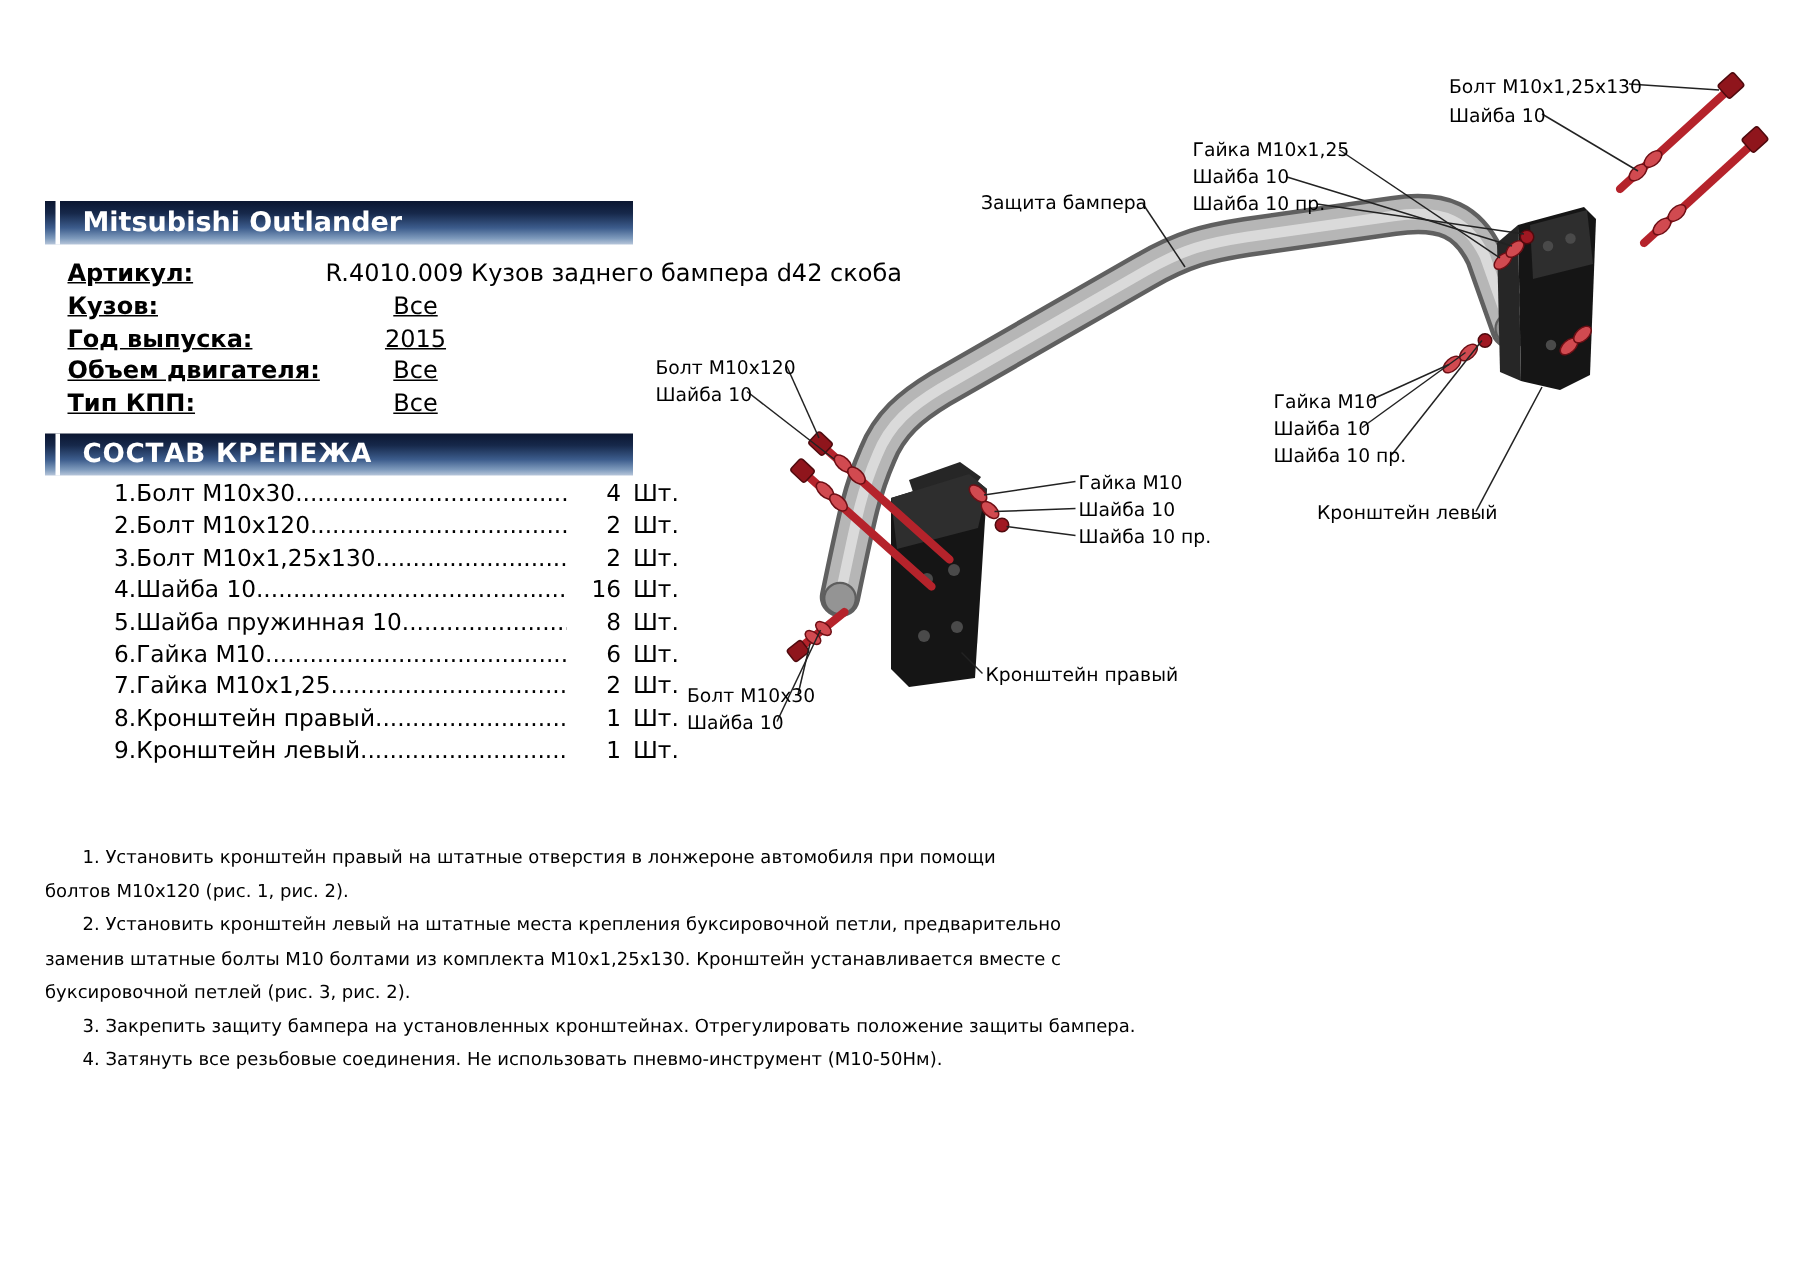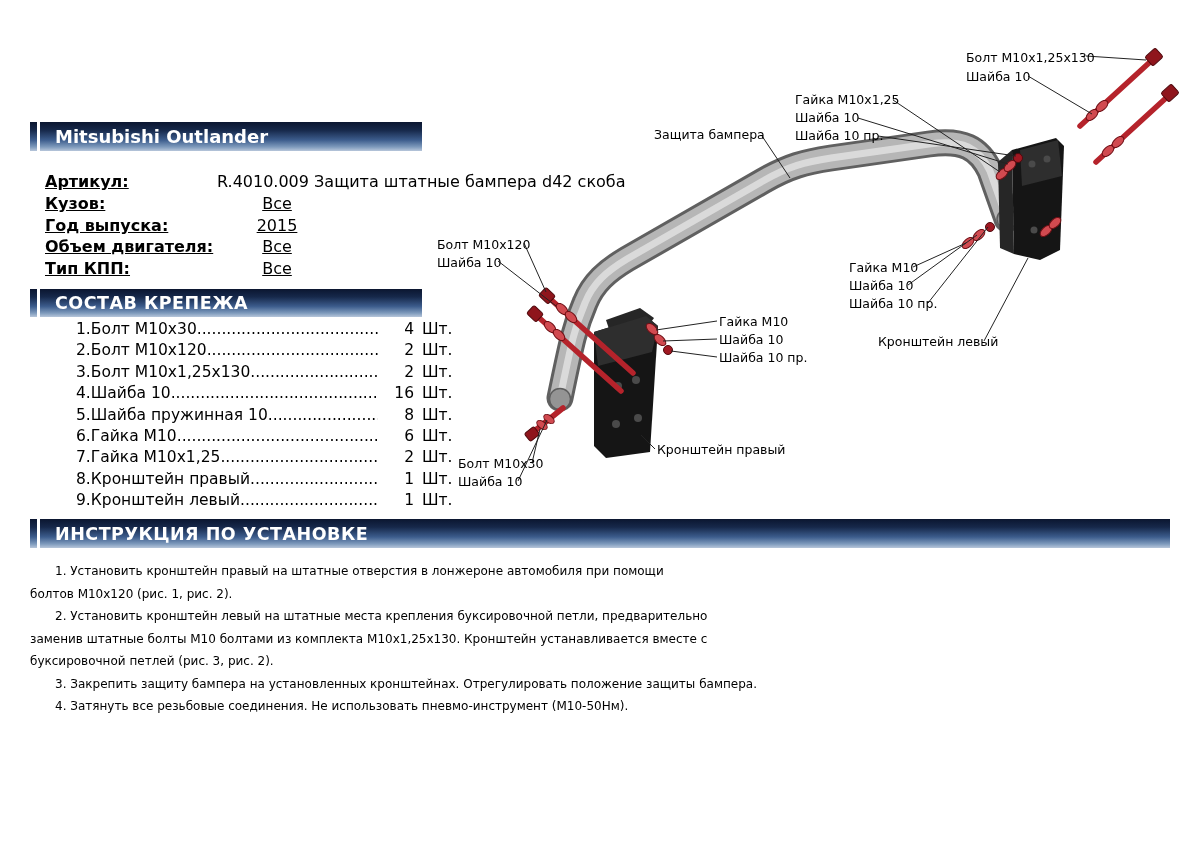--- a/index.html
+++ b/index.html
@@ -8,21 +8,21 @@
   .page { position:relative; width:1200px; height:848px; background:#fff; overflow:hidden; }
 
   .diagram { position:absolute; left:0; top:0; }
 
   
   .bar { position:absolute; color:#fff; font-weight:bold;
          background:linear-gradient(180deg,#0b1630 0%,#16284a 28%,#3c5c8c 62%,#7e9abc 86%,#b7c6da 100%);
          display:flex; align-items:center; }
   .bar .notch { position:absolute; left:7px; top:0; bottom:0; width:3px; background:#fff; }
   .bar .bar-text { padding-left:25px; white-space:nowrap; }
-  #title-bar { left:30px; top:122px; width:392px; height:29px; font-size:18px; }
+  #title-bar { left:30px; top:134px; width:392px; height:29px; font-size:18px; }
   #hw-bar    { left:30px; top:289px; width:392px; height:28px; font-size:17.5px; letter-spacing:.5px; }
   #inst-bar  { left:30px; top:519px; width:1140px; height:29px; font-size:17.5px; letter-spacing:.5px; }
 
   
   .info { position:absolute; left:45px; top:171px; width:660px; font-size:16px; }
   .info-row { display:flex; line-height:21.8px; height:21.8px; }
   .info-label { font-weight:bold; width:172px; white-space:nowrap;text-decoration:underline; }
   .info-value { white-space:nowrap; }
   .info-value.centered { width:120px; text-align:center;text-decoration:underline; }
 
@@ -182,21 +182,21 @@
   </svg>
 
   <div class="bar" id="title-bar">
     <div class="notch"></div>
     <span class="bar-text">Mitsubishi Outlander</span>
   </div>
 
   <div class="info">
     <div class="info-row">
       <div class="info-label">Артикул:</div>
-      <div class="info-value">R.4010.009 Защита штатные бампера d42 скоба</div>
+      <div class="info-value">R.4010.009 Кузов заднего бампера d42 скоба</div>
     </div>
     <div class="info-row">
       <div class="info-label">Кузов:</div>
       <div class="info-value centered">Все</div>
     </div>
     <div class="info-row">
       <div class="info-label">Год выпуска:</div>
       <div class="info-value centered">2015</div>
     </div>
     <div class="info-row">
@@ -264,24 +264,20 @@
       <span class="hw-unit">Шт.</span>
     </div>
     <div class="hw-row">
       <span class="hw-name">9.Кронштейн левый</span>
       <span class="hw-dots">................................................................</span>
       <span class="hw-qty">1</span>
       <span class="hw-unit">Шт.</span>
     </div>
   </div>
 
-  <div class="bar" id="inst-bar">
-    <div class="notch"></div>
-    <span class="bar-text">ИНСТРУКЦИЯ ПО УСТАНОВКЕ</span>
-  </div>
 
   <div class="steps">
     <div class="step-line indent">1. Установить кронштейн правый на штатные отверстия в лонжероне автомобиля при помощи</div>
     <div class="step-line">болтов М10х120 (рис. 1, рис. 2).</div>
     <div class="step-line indent">2. Установить кронштейн левый на штатные места крепления буксировочной петли, предварительно</div>
     <div class="step-line">заменив штатные болты М10 болтами из комплекта М10х1,25х130. Кронштейн устанавливается вместе с</div>
     <div class="step-line">буксировочной петлей (рис. 3, рис. 2).</div>
     <div class="step-line indent">3. Закрепить защиту бампера на установленных кронштейнах. Отрегулировать положение защиты бампера.</div>
     <div class="step-line indent">4. Затянуть все резьбовые соединения. Не использовать пневмо-инструмент (М10-50Нм).</div>
   </div>

